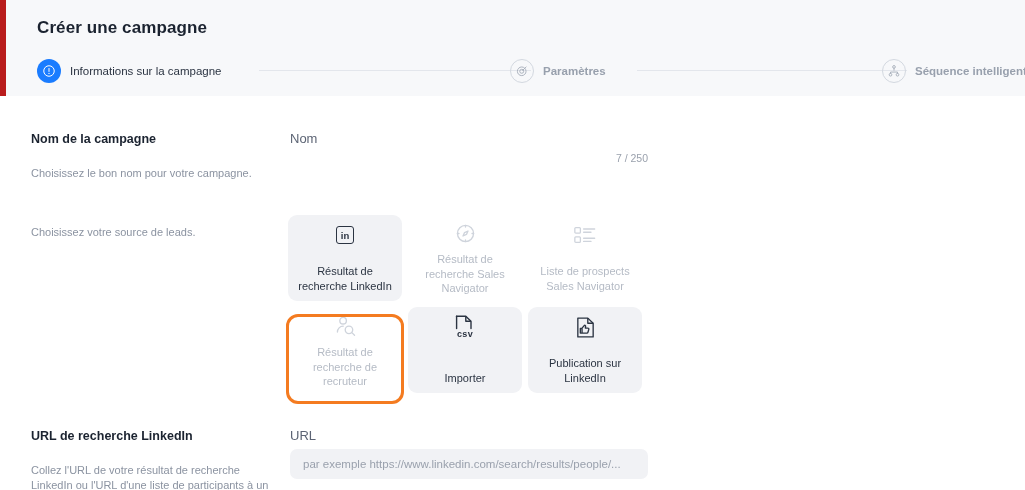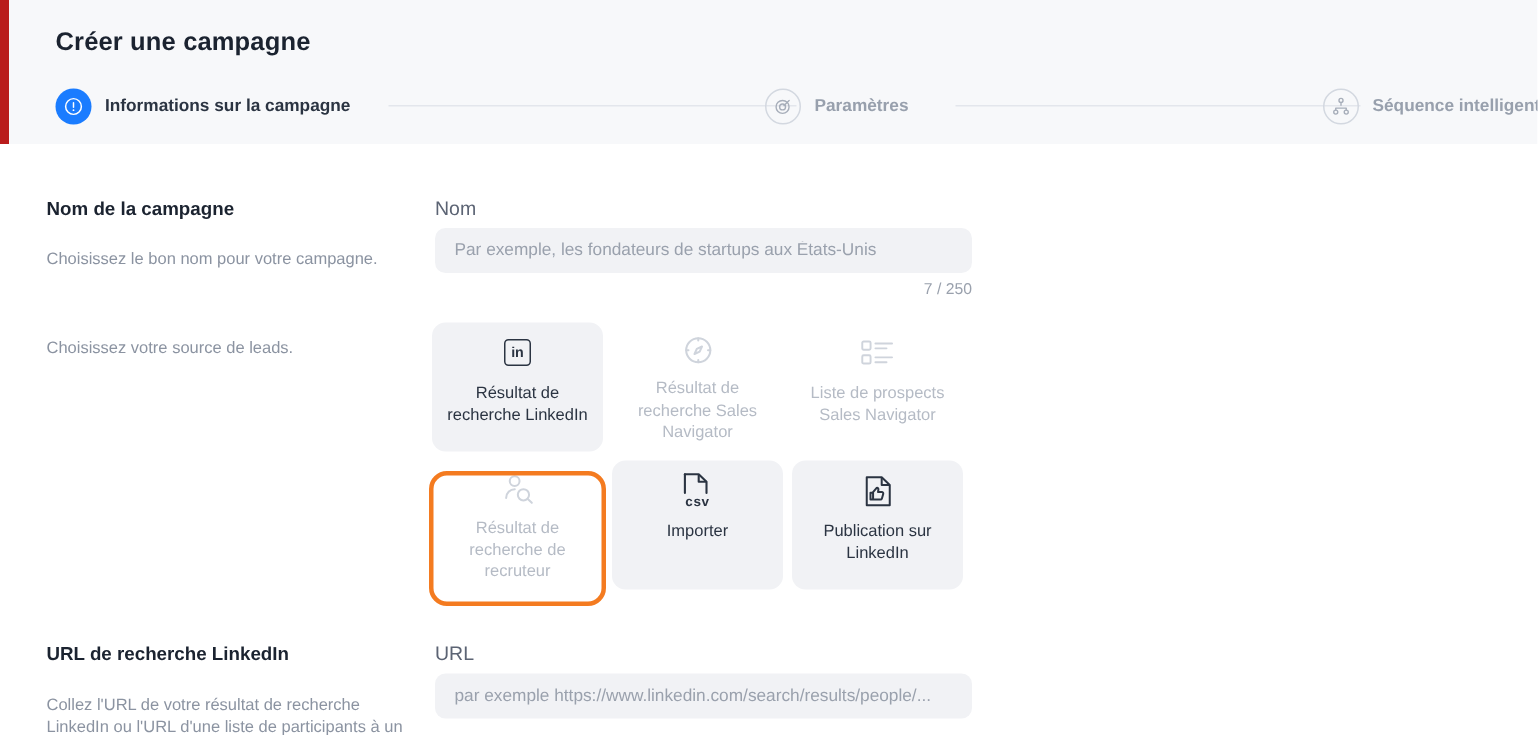--- a/index.html
+++ b/index.html
@@ -37,21 +37,21 @@
   .step-icon.inactive { background: transparent; border: 1px solid #d3d8e0; }
   .step-label { font-size: 11.5px; color: #2b3442; white-space: nowrap; }
   .step-label.muted { color: #98a0ad; font-weight: bold; }
 
   .step-line {
     position: absolute; top: 12px; height: 1px; background: #e3e6ec;
   }
   #line-1 { left: 222px; width: 272px; }
   #line-2 { left: 600px; width: 270px; }
 
-  #step-1 { left: 0px; font-weight: bold; }
+  #step-1 { left: 0px; }
   #step-2 { left: 473px; }
   #step-3 { left: 845px; }
 
   
   .row { position: absolute; }
   .row-label {
     position: absolute; left: 31px; width: 250px;
   }
   .row-title {
     font-size: 12.5px; font-weight: 700; color: #1b2330; line-height: 17px;
@@ -79,21 +79,21 @@
   
   .cards {
     position: absolute; left: 288px; top: 215px;
     display: grid;
     grid-template-columns: repeat(3, 114px);
     grid-auto-rows: 86px;
     gap: 6px 6px;
   }
   .card {
     background: #f1f2f5; border-radius: 9px;
-    display: flex; flex-direction: column; align-items: center; justify-content: flex-start;
+    display: flex; flex-direction: column; align-items: center; justify-content: space-between;
     padding: 7px 6px 8px;
     text-align: center;
   }
   .card.ghost { background: transparent; }
   .card-icon {
     height: 26px; display: flex; align-items: center; justify-content: center;
     margin-bottom: 7px;
   }
   .card-label {
     font-size: 11px; line-height: 14.5px; color: #2b3442;
@@ -174,21 +174,20 @@
     </div>
   </div>
 
   <div class="row-label" style="top:131px;">
     <div class="row-title">Nom de la campagne</div>
     <div class="row-desc">Choisissez le bon nom pour votre campagne.</div>
   </div>
 
   <div class="row" style="left:290px; top:131px;">
     <div class="field-caption">Nom</div>
-    <input class="text-input" type="text" placeholder="Par exemple, les fondateurs de startups aux États-Unis" style="">
     <div class="char-count">7 / 250</div>
   </div>
 
   <div class="row-label" style="top:207px;">
     <div class="row-desc">Choisissez votre source de leads.</div>
   </div>
 
   <div class="cards">
 
     <div class="card">

